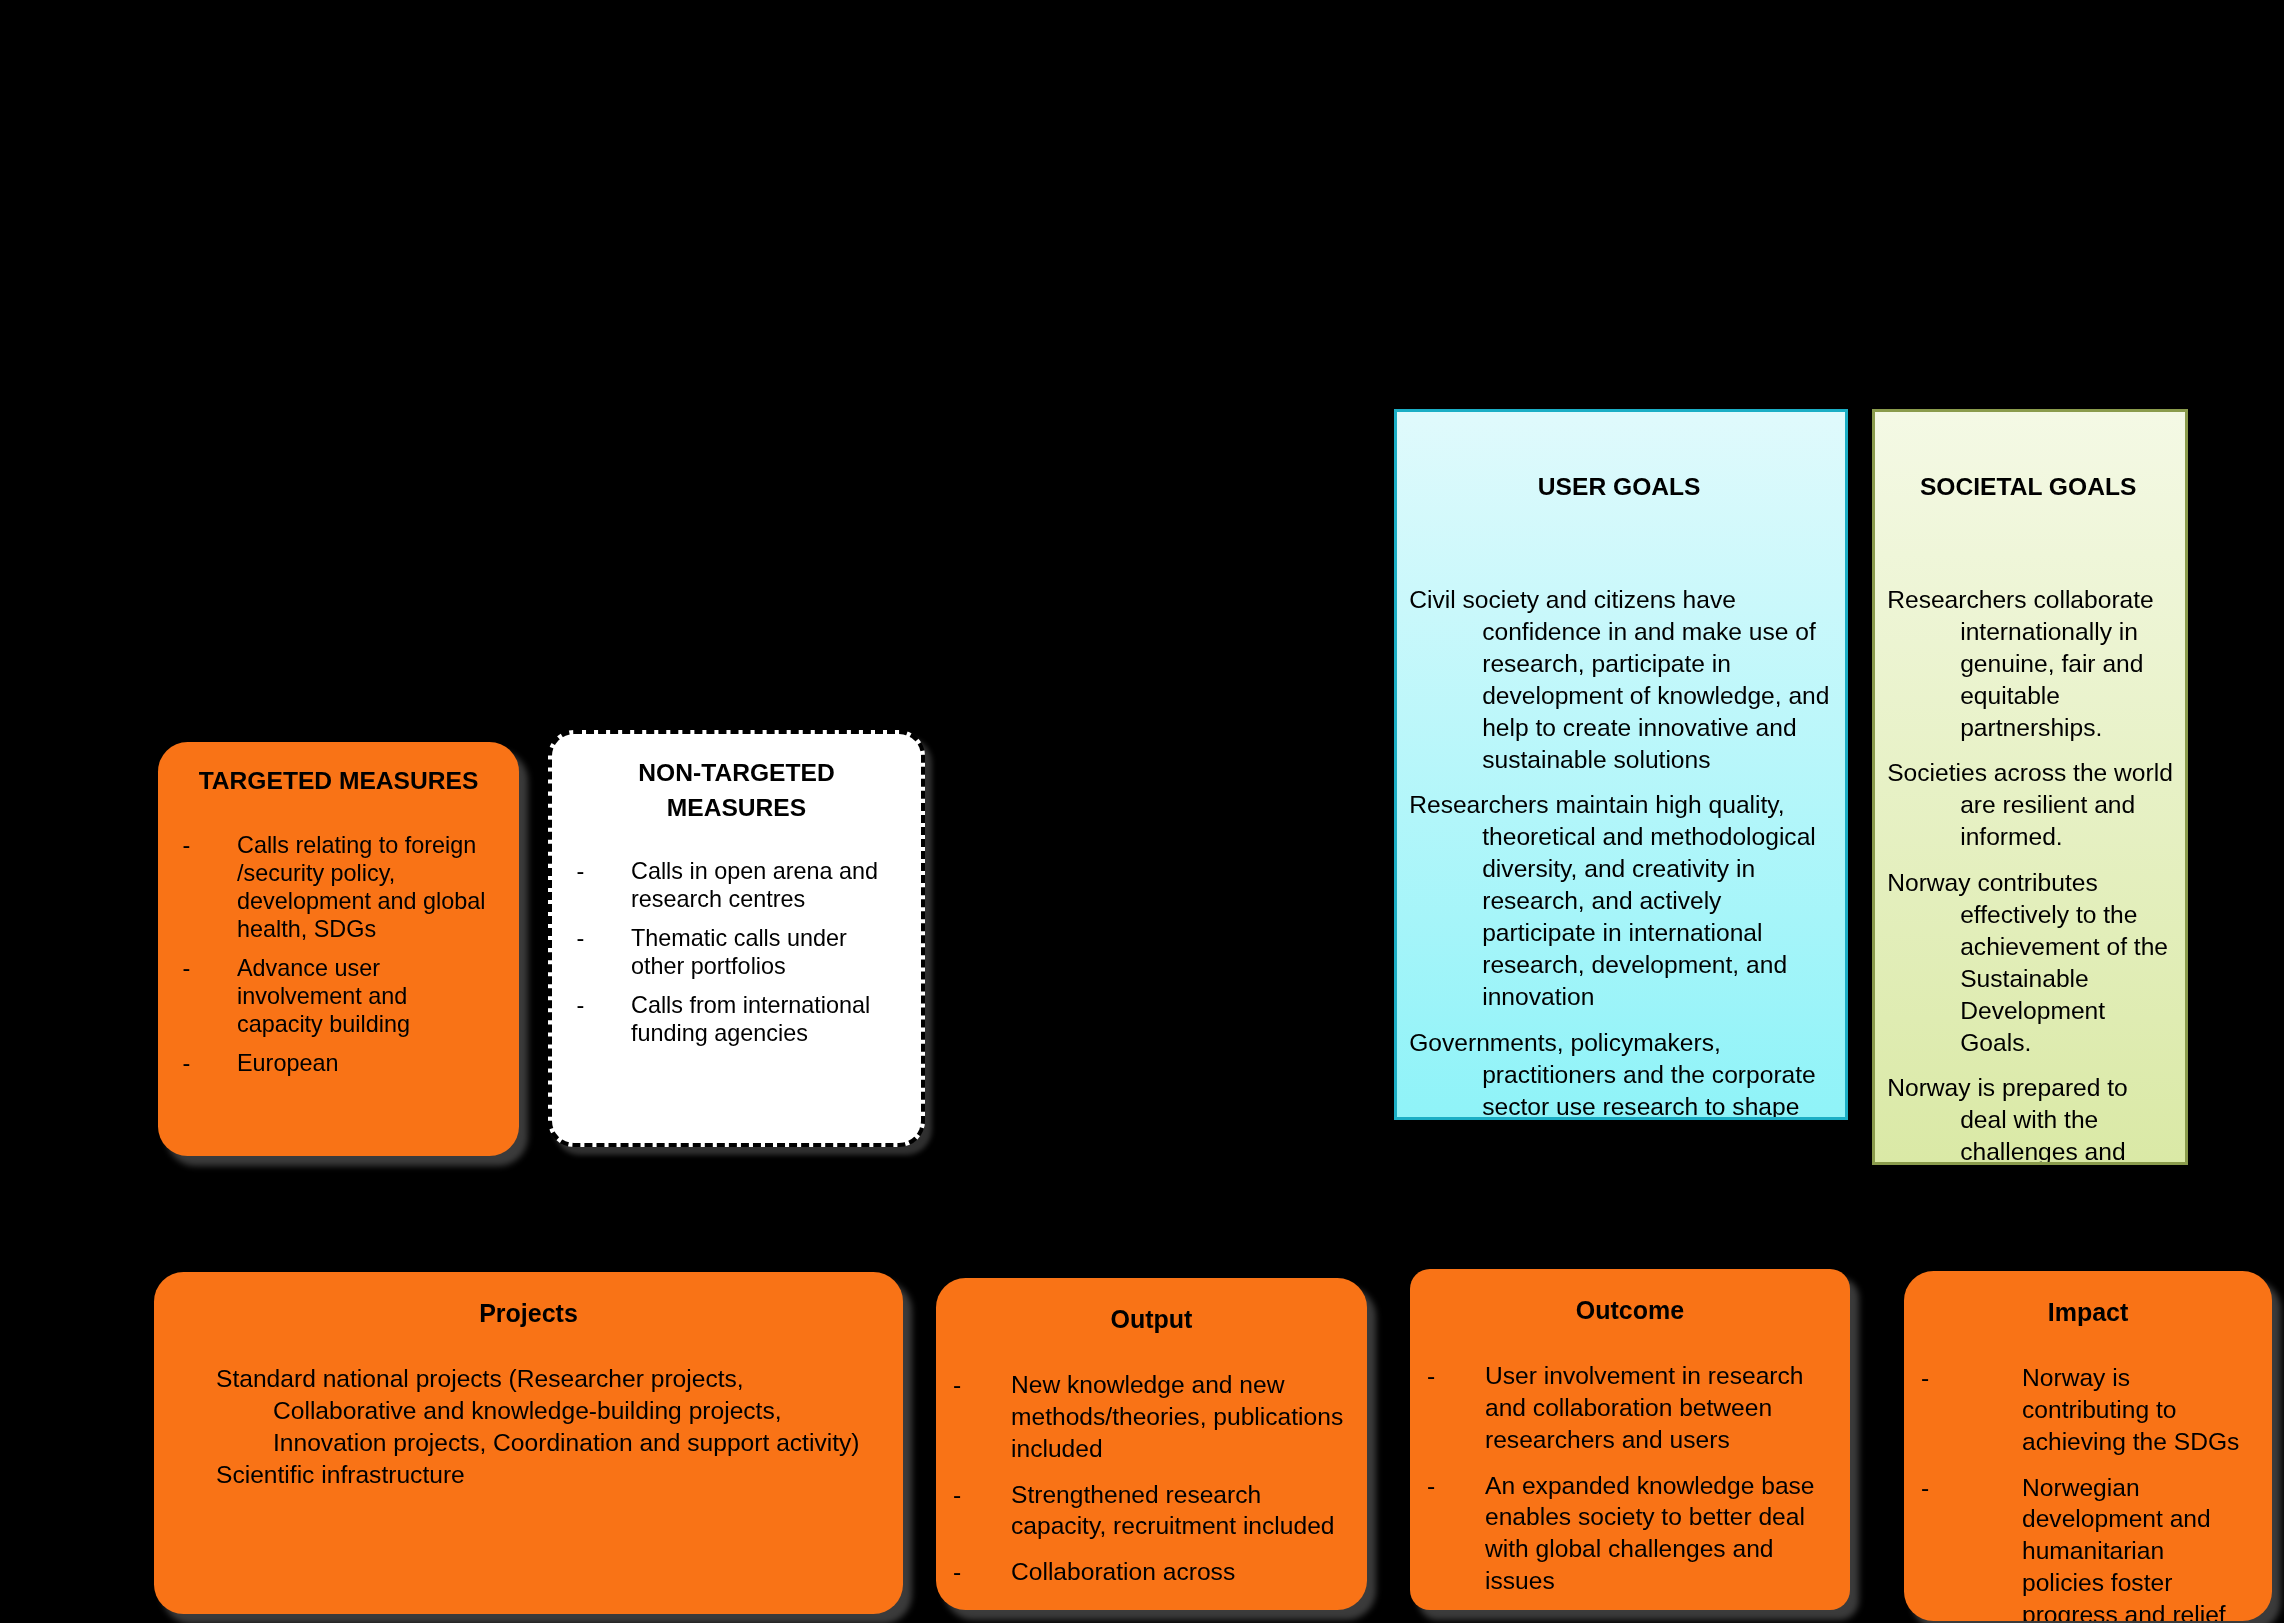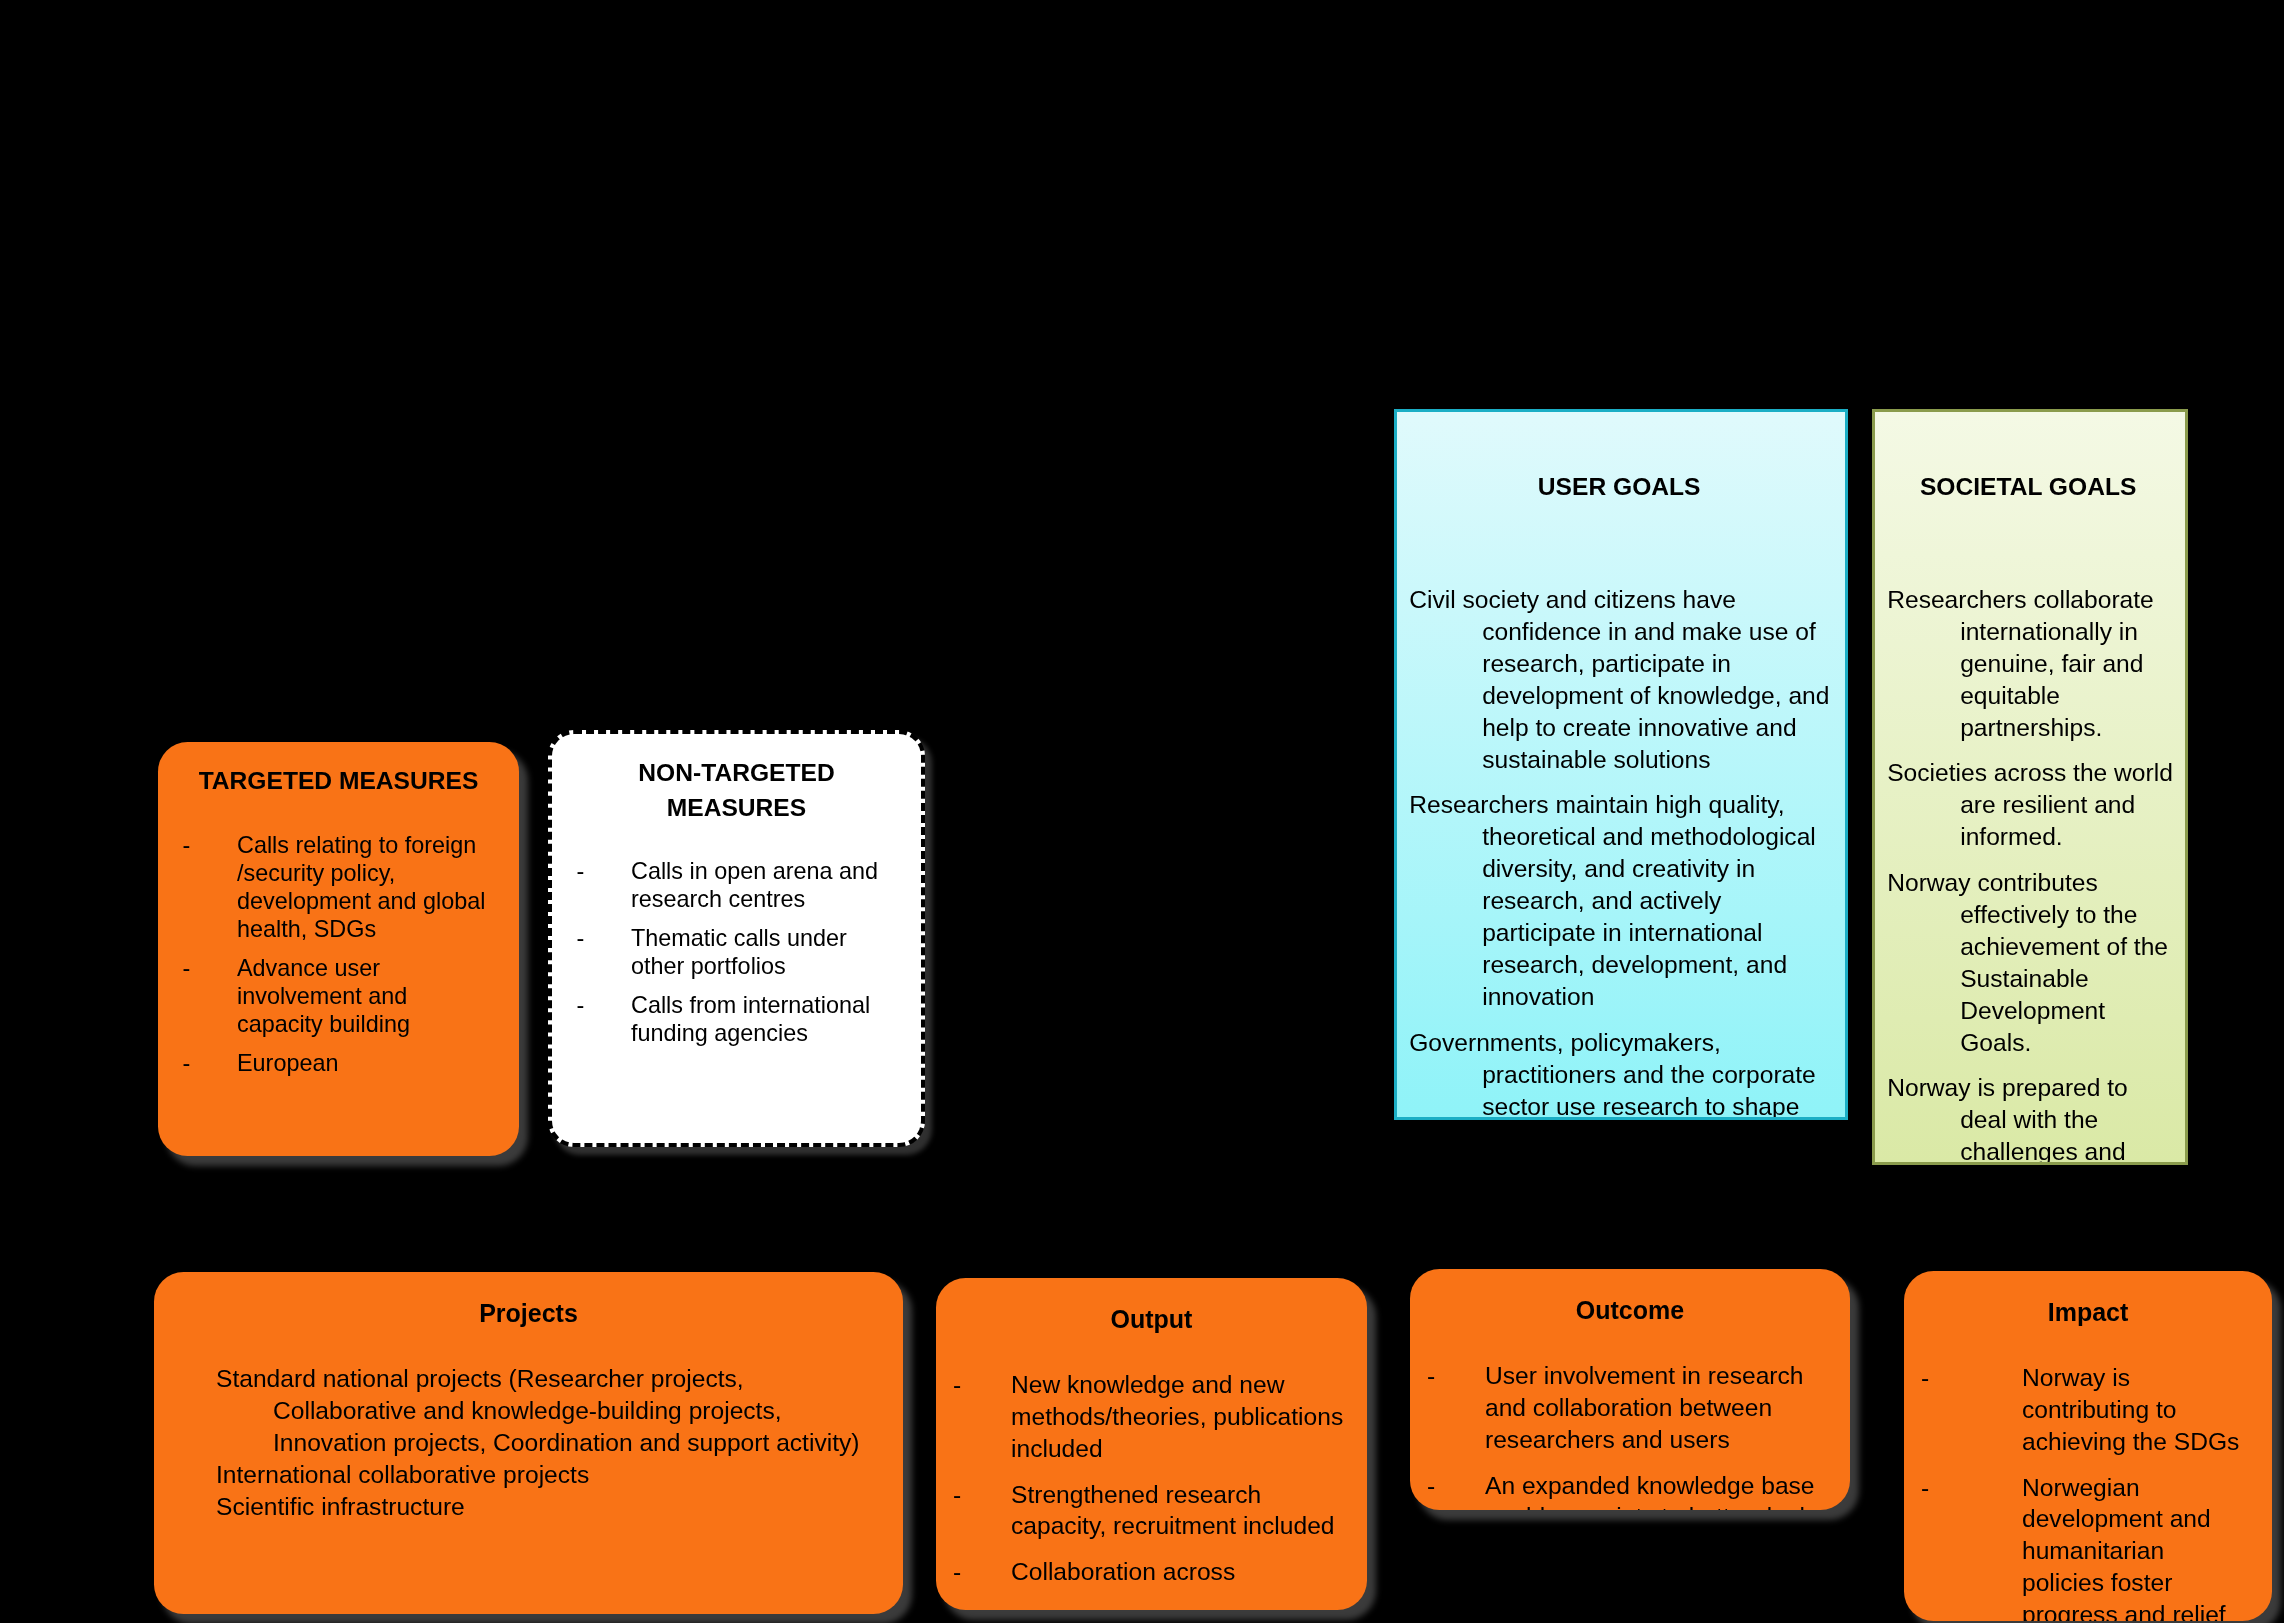--- a/index.html
+++ b/index.html
@@ -43,21 +43,21 @@
   .bottom{font-size:24.6px;line-height:1.3;padding:16px 0 0 0;}
   .bottom .title{font-size:25px;margin:8.6px 12.3px 34px 12.3px;}
   .bottom .row{display:flex;margin-bottom:13.5px;}
   .bottom .dash{flex:0 0 75px;padding-left:17px;box-sizing:border-box;}
   .bottom .txt{flex:1;padding-right:18.5px;}
   #projects{left:154px;top:1272px;width:749px;height:342px;}
   #projects .body{padding-left:62px;padding-right:37px;}
   #projects p{margin:0;}
   #projects p.hang{padding-left:57px;text-indent:-57px;}
   #output{left:936px;top:1278px;width:431px;height:332px;}
-  #outcome{left:1410px;top:1269px;width:440px;height:241px;}
+  #outcome{left:1410px;top:1269px;width:440px;height:341px;border-radius:20px;}
   #impact{left:1904px;top:1271px;width:368px;height:350px;}
   #impact .txt{padding-right:24.6px;margin-left:43px;}
 </style>
 </head>
 <body style="background: rgb(0, 0, 0);">
 
 <div id="canvas">
 
   <div class="box whitebox measures" id="targeted">
     <div class="title">TARGETED MEASURES</div>
@@ -104,21 +104,20 @@
     <p>Researchers collaborate internationally in genuine, fair and equitable partnerships.</p>
     <p>Societies across the world are resilient and informed.</p>
     <p>Norway contributes effectively to the achievement of the Sustainable Development Goals.</p>
     <p>Norway is prepared to deal with the challenges and opportunities it is facing in pursuit of its interests and values.</p>
   </div>
 
   <div class="box whitebox bottom" id="projects">
     <div class="title">Projects</div>
     <div class="body">
       <p class="hang">Standard national projects (Researcher projects, Collaborative and knowledge-building projects, Innovation projects, Coordination and support activity)</p>
-      <p>International collaborative projects</p>
       <p>Scientific infrastructure</p>
     </div>
   </div>
 
   <div class="box whitebox bottom" id="output">
     <div class="title">Output</div>
     <div class="row">
       <span class="dash">-</span>
       <span class="txt">New knowledge and new methods/theories, publications included</span>
     </div>

